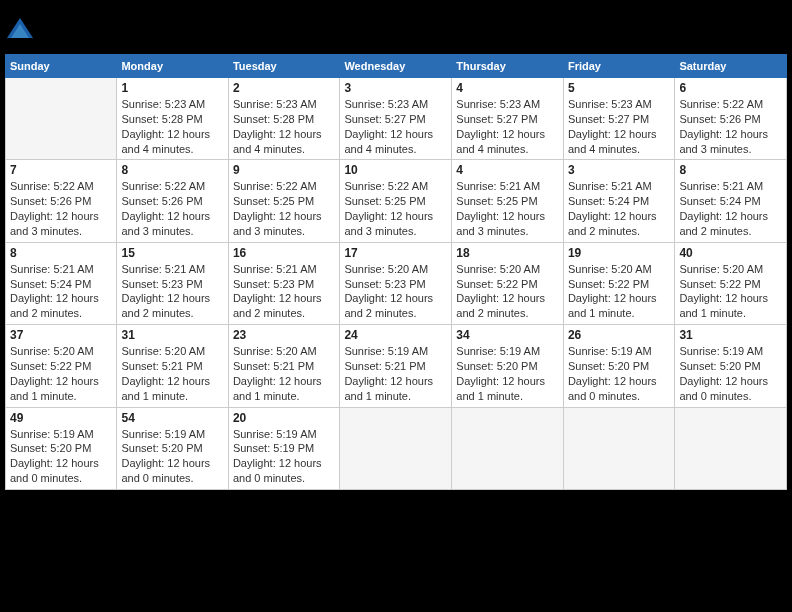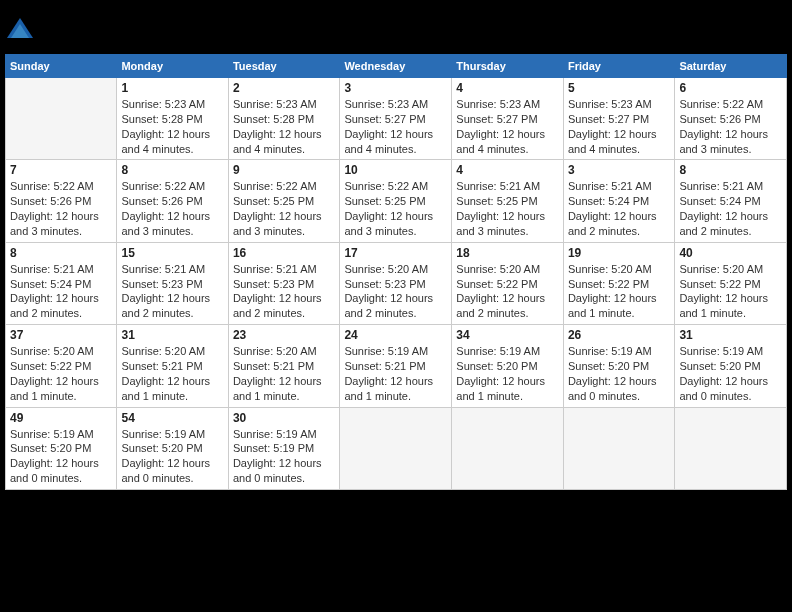--- a/index.html
+++ b/index.html
@@ -339,21 +339,21 @@
 and 0 minutes.</div>
           </td>
           <td>
             <span class="day-num">54</span>
             <div class="day-info" style="white-space: pre-line;">Sunrise: 5:19 AM
 Sunset: 5:20 PM
 Daylight: 12 hours
 and 0 minutes.</div>
           </td>
           <td>
-            <span class="day-num">30</span>
+            <span class="day-num">20</span>
             <div class="day-info" style="white-space: pre-line;">Sunrise: 5:19 AM
 Sunset: 5:19 PM
 Daylight: 12 hours
 and 0 minutes.</div>
           </td>
           <td class="empty"></td>
           <td class="empty"></td>
           <td class="empty"></td>
           <td class="empty"></td>
         </tr>

